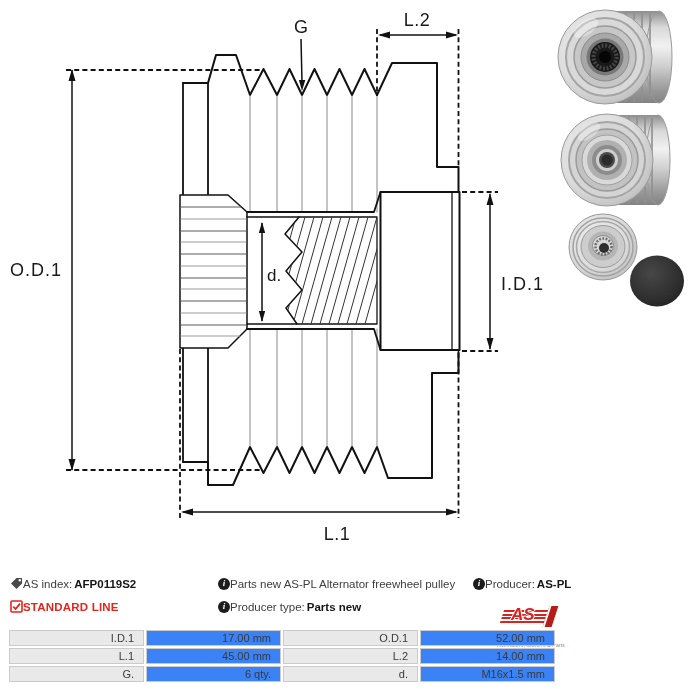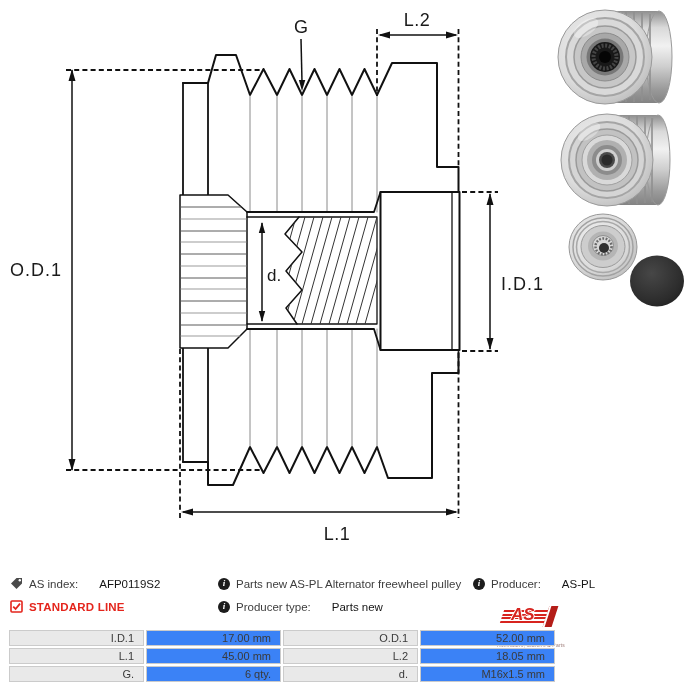--- a/index.html
+++ b/index.html
@@ -2,22 +2,22 @@
 <html><head>
 <meta charset="utf-8">
 <style>
   html,body{margin:0;padding:0;background:#fff;}
   #app{position:relative;width:689px;height:692px;background:#fff;overflow:hidden;
        font-family:"Liberation Sans",sans-serif;color:#3d3d3d;}
   svg text{font-family:"Liberation Sans",sans-serif;}
 
   
   .icol{position:absolute;top:576px;}
-  .irow{display:flex;align-items:center;gap:6px;height:15px;margin-bottom:8px;font-size:11.5px;white-space:nowrap;}
-  .b{font-weight:normal;color:#151515;margin-left:15px;}
+  .irow{display:flex;align-items:center;height:15px;margin-bottom:8px;font-size:11.5px;white-space:nowrap;}
+  .b{font-weight:bold;color:#151515;margin-left:2px;}
   .lab{color:#3d3d3d;}
   .red{color:#e4251c;font-weight:bold;letter-spacing:.2px;}
   .ico{display:inline-flex;align-items:center;justify-content:center;flex:0 0 auto;}
   .info-ico{width:12px;height:12px;border-radius:50%;background:#1c1c1c;color:#fff;}
   .info-ico::before{content:"i";font-family:"Liberation Serif",serif;font-weight:bold;font-style:italic;font-size:9px;line-height:1;}
 
   
   .aslogo{position:absolute;left:497px;top:591px;width:62px;}
   .aslogo-mark{position:relative;width:56px;height:19px;margin:16px auto;}
   .stripes{position:absolute;left:2px;top:3px;width:46px;height:13px;transform:skewX(-18deg);
@@ -257,21 +257,21 @@
       <tr>
         <td class="lbl">I.D.1</td>
         <td class="val">17.00 mm</td>
         <td class="lbl">O.D.1</td>
         <td class="val">52.00 mm</td>
       </tr>
       <tr>
         <td class="lbl">L.1</td>
         <td class="val">45.00 mm</td>
         <td class="lbl">L.2</td>
-        <td class="val">18.05 mm</td>
+        <td class="val">14.00 mm</td>
       </tr>
       <tr>
         <td class="lbl">G.</td>
         <td class="val">6 qty.</td>
         <td class="lbl">d.</td>
         <td class="val">M16x1.5 mm</td>
       </tr>
     </tbody>
   </table>
 

